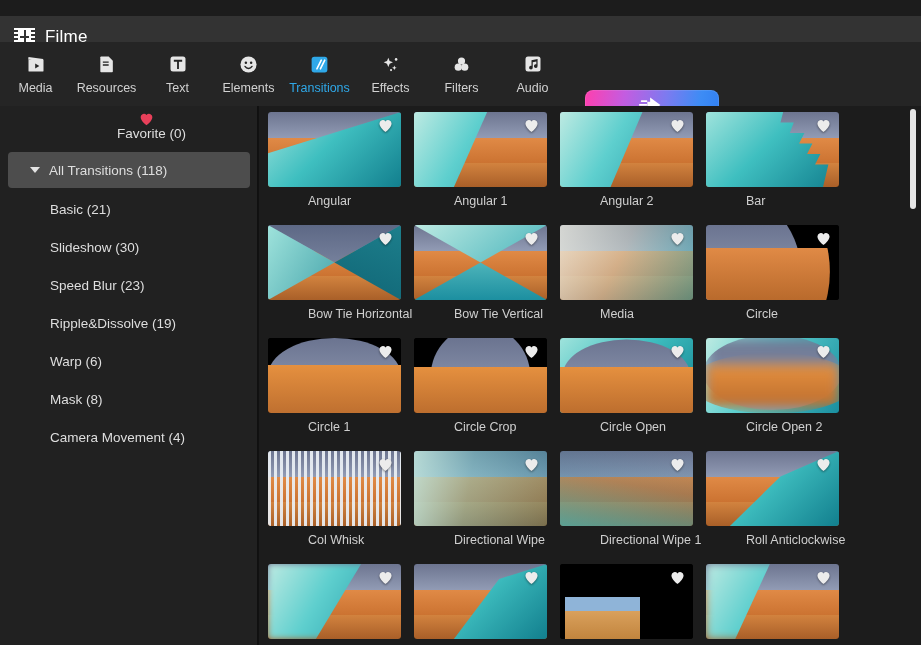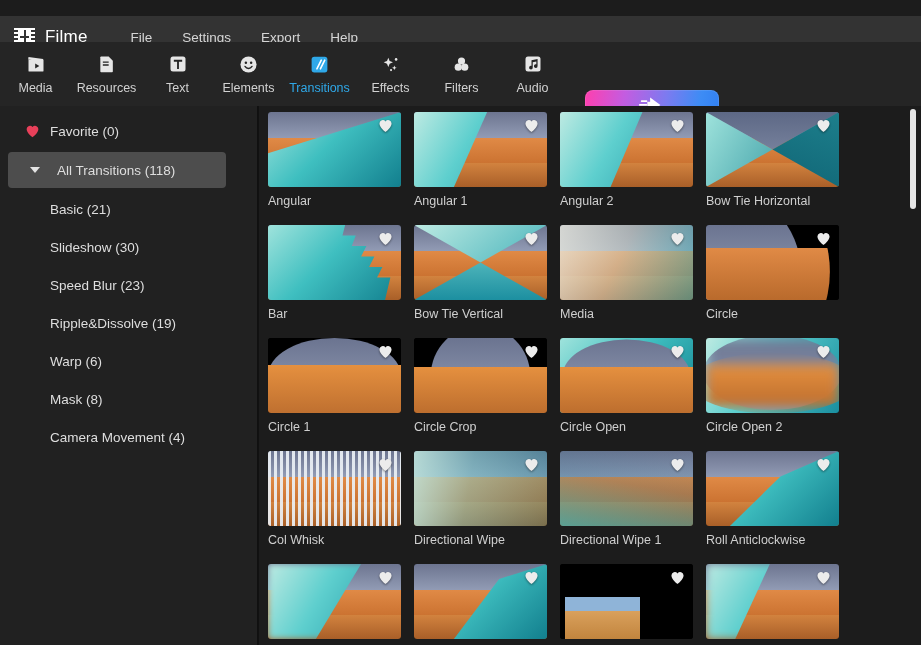--- a/index.html
+++ b/index.html
@@ -86,24 +86,24 @@
     position: absolute; left: 0; top: 0; width: 258px; height: 539px;
     background: #212121;
     border-right: 1px solid #101010;
     padding-top: 6px;
   }
   .side-row {
     height: 38px; display: flex; align-items: center;
     font-size: 13.5px; color: #dedede; cursor: default;
     padding-left: 30px; position: relative;
   }
-  .side-row.fav { padding-left: 25px; }
+  .side-row.fav { padding-left: 46px; flex-direction: column; }
   .side-row.group {
     margin: 2px 8px 2px 8px; padding-left: 22px; border-radius: 4px;
-    background: #4d4d4d; height: 36px; width: 218px; gap: 8px;
+    background: #4d4d4d; height: 36px; width: 242px;
   }
   .side-row.child { padding-left: 50px; height: 38px; }
   .heart-red {
     width: 15px; height: 14px; margin-right: 10px; flex: 0 0 auto;
   }
   .caret {
     width: 0; height: 0; margin-right: 9px; flex: 0 0 auto;
     border-left: 5px solid transparent; border-right: 5px solid transparent;
     border-top: 6px solid #e4e4e4;
   }
@@ -128,20 +128,21 @@
   }
   .thumb .art { position: absolute; inset: 0; }
   .heart-w {
     position: absolute; right: 7px; top: 6px; width: 17px; height: 15px;
     filter: drop-shadow(0 1px 1px rgba(0,0,0,.45));
   }
   .cap {
     margin-top: 7px; font-size: 12.5px; color: #cfcfcf;
     white-space: nowrap; overflow: hidden; text-overflow: ellipsis;
     width: 140px;
+    margin-left: 40px;
   }
 
   
   .sky  { position:absolute; left:0; right:0; top:0; height:42%;
           background: linear-gradient(to bottom, #6d7590, #9aa4bd); }
   .dune { position:absolute; left:0; right:0; top:34%; height:38%;
           background: linear-gradient(to bottom, #e08a46, #c9702f); }
   .dune2{ position:absolute; left:0; right:0; bottom:0; height:32%;
           background: linear-gradient(to bottom, #d2833f, #a95f28); }
   .teal { position:absolute; inset:0;
@@ -172,26 +173,20 @@
       <span class="logo-film">
         <span class="logo-inner">
             <i></i>
             <i></i>
             <i></i>
             <i></i>
           </span>
       </span>
       <span class="brand-name">Filme</span>
     </div>
-    <div class="menubar">
-      <span class="menuitem">File</span>
-      <span class="menuitem">Settings</span>
-      <span class="menuitem">Export</span>
-      <span class="menuitem">Help</span>
-    </div>
   </div>
 
   <div class="toolbar">
 
     <div class="tb-item">
       <span class="tb-ico">
         <svg width="20" height="20" viewBox="0 0 24 24">
             <path fill="#e6e6e6" d="M3 7h18v13a1 1 0 0 1-1 1H4a1 1 0 0 1-1-1V7z"></path>
             <path fill="#e6e6e6" d="M3 3.6 20.6 6 20.2 9 2.6 6.6z"></path>
             <path fill="#252525" d="M11 11.5v6l5-3z"></path>
@@ -372,50 +367,50 @@
               </svg>
             </div>
             <div class="cap">Angular 2</div>
           </div>
           <div class="cell">
             <div class="thumb">
               <div class="art">
                 <div class="sky"></div>
                 <div class="dune"></div>
                 <div class="dune2"></div>
+                <div class="teal" style="clip-path:polygon(0 0,58% 0,56% 14%,66% 14%,63% 28%,74% 28%,70% 42%,80% 42%,76% 56%,86% 56%,82% 70%,92% 70%,88% 100%,0 100%)"></div>
+              </div>
+              <svg class="heart-w" viewBox="0 0 24 22">
+                <path fill="#ececec" d="M12 20.4S3.1 14.1 3.1 8A5 5 0 0 1 12 5 5 5 0 0 1 20.9 8c0 6.1-8.9 12.4-8.9 12.4z"></path>
+              </svg>
+            </div>
+            <div class="cap">Bar</div>
+          </div>
+          <div class="cell">
+            <div class="thumb">
+              <div class="art">
+                <div class="sky"></div>
+                <div class="dune"></div>
+                <div class="dune2"></div>
                 <div style="position:absolute;inset:0;background:linear-gradient(to bottom,#5d6885,#8d98b2);clip-path:polygon(0 0,100% 0,50% 50%)"></div>
                 <div style="position:absolute;inset:0;background:linear-gradient(120deg,#9fe3dc,#127f8e);clip-path:polygon(0 0,0 100%,50% 50%)"></div>
                 <div style="position:absolute;inset:0;background:linear-gradient(200deg,#1d7f8c,#0d5f70);clip-path:polygon(100% 0,100% 100%,50% 50%)"></div>
               </div>
               <svg class="heart-w" viewBox="0 0 24 22">
                 <path fill="#ececec" d="M12 20.4S3.1 14.1 3.1 8A5 5 0 0 1 12 5 5 5 0 0 1 20.9 8c0 6.1-8.9 12.4-8.9 12.4z"></path>
               </svg>
             </div>
             <div class="cap">Bow Tie Horizontal</div>
           </div>
           <div class="cell">
             <div class="thumb">
               <div class="art">
                 <div class="sky"></div>
                 <div class="dune"></div>
                 <div class="dune2"></div>
-                <div class="teal" style="clip-path:polygon(0 0,58% 0,56% 14%,66% 14%,63% 28%,74% 28%,70% 42%,80% 42%,76% 56%,86% 56%,82% 70%,92% 70%,88% 100%,0 100%)"></div>
-              </div>
-              <svg class="heart-w" viewBox="0 0 24 22">
-                <path fill="#ececec" d="M12 20.4S3.1 14.1 3.1 8A5 5 0 0 1 12 5 5 5 0 0 1 20.9 8c0 6.1-8.9 12.4-8.9 12.4z"></path>
-              </svg>
-            </div>
-            <div class="cap">Bar</div>
-          </div>
-          <div class="cell">
-            <div class="thumb">
-              <div class="art">
-                <div class="sky"></div>
-                <div class="dune"></div>
-                <div class="dune2"></div>
                 <div style="position:absolute;inset:0;background:linear-gradient(140deg,#bdeae2,#2aa6b2);clip-path:polygon(0 0,100% 0,50% 50%)"></div>
                 <div style="position:absolute;inset:0;background:linear-gradient(to bottom,#7fd9d4,#1c8fa0);clip-path:polygon(0 100%,100% 100%,50% 50%)"></div>
               </div>
               <svg class="heart-w" viewBox="0 0 24 22">
                 <path fill="#ececec" d="M12 20.4S3.1 14.1 3.1 8A5 5 0 0 1 12 5 5 5 0 0 1 20.9 8c0 6.1-8.9 12.4-8.9 12.4z"></path>
               </svg>
             </div>
             <div class="cap">Bow Tie Vertical</div>
           </div>
           <div class="cell">

